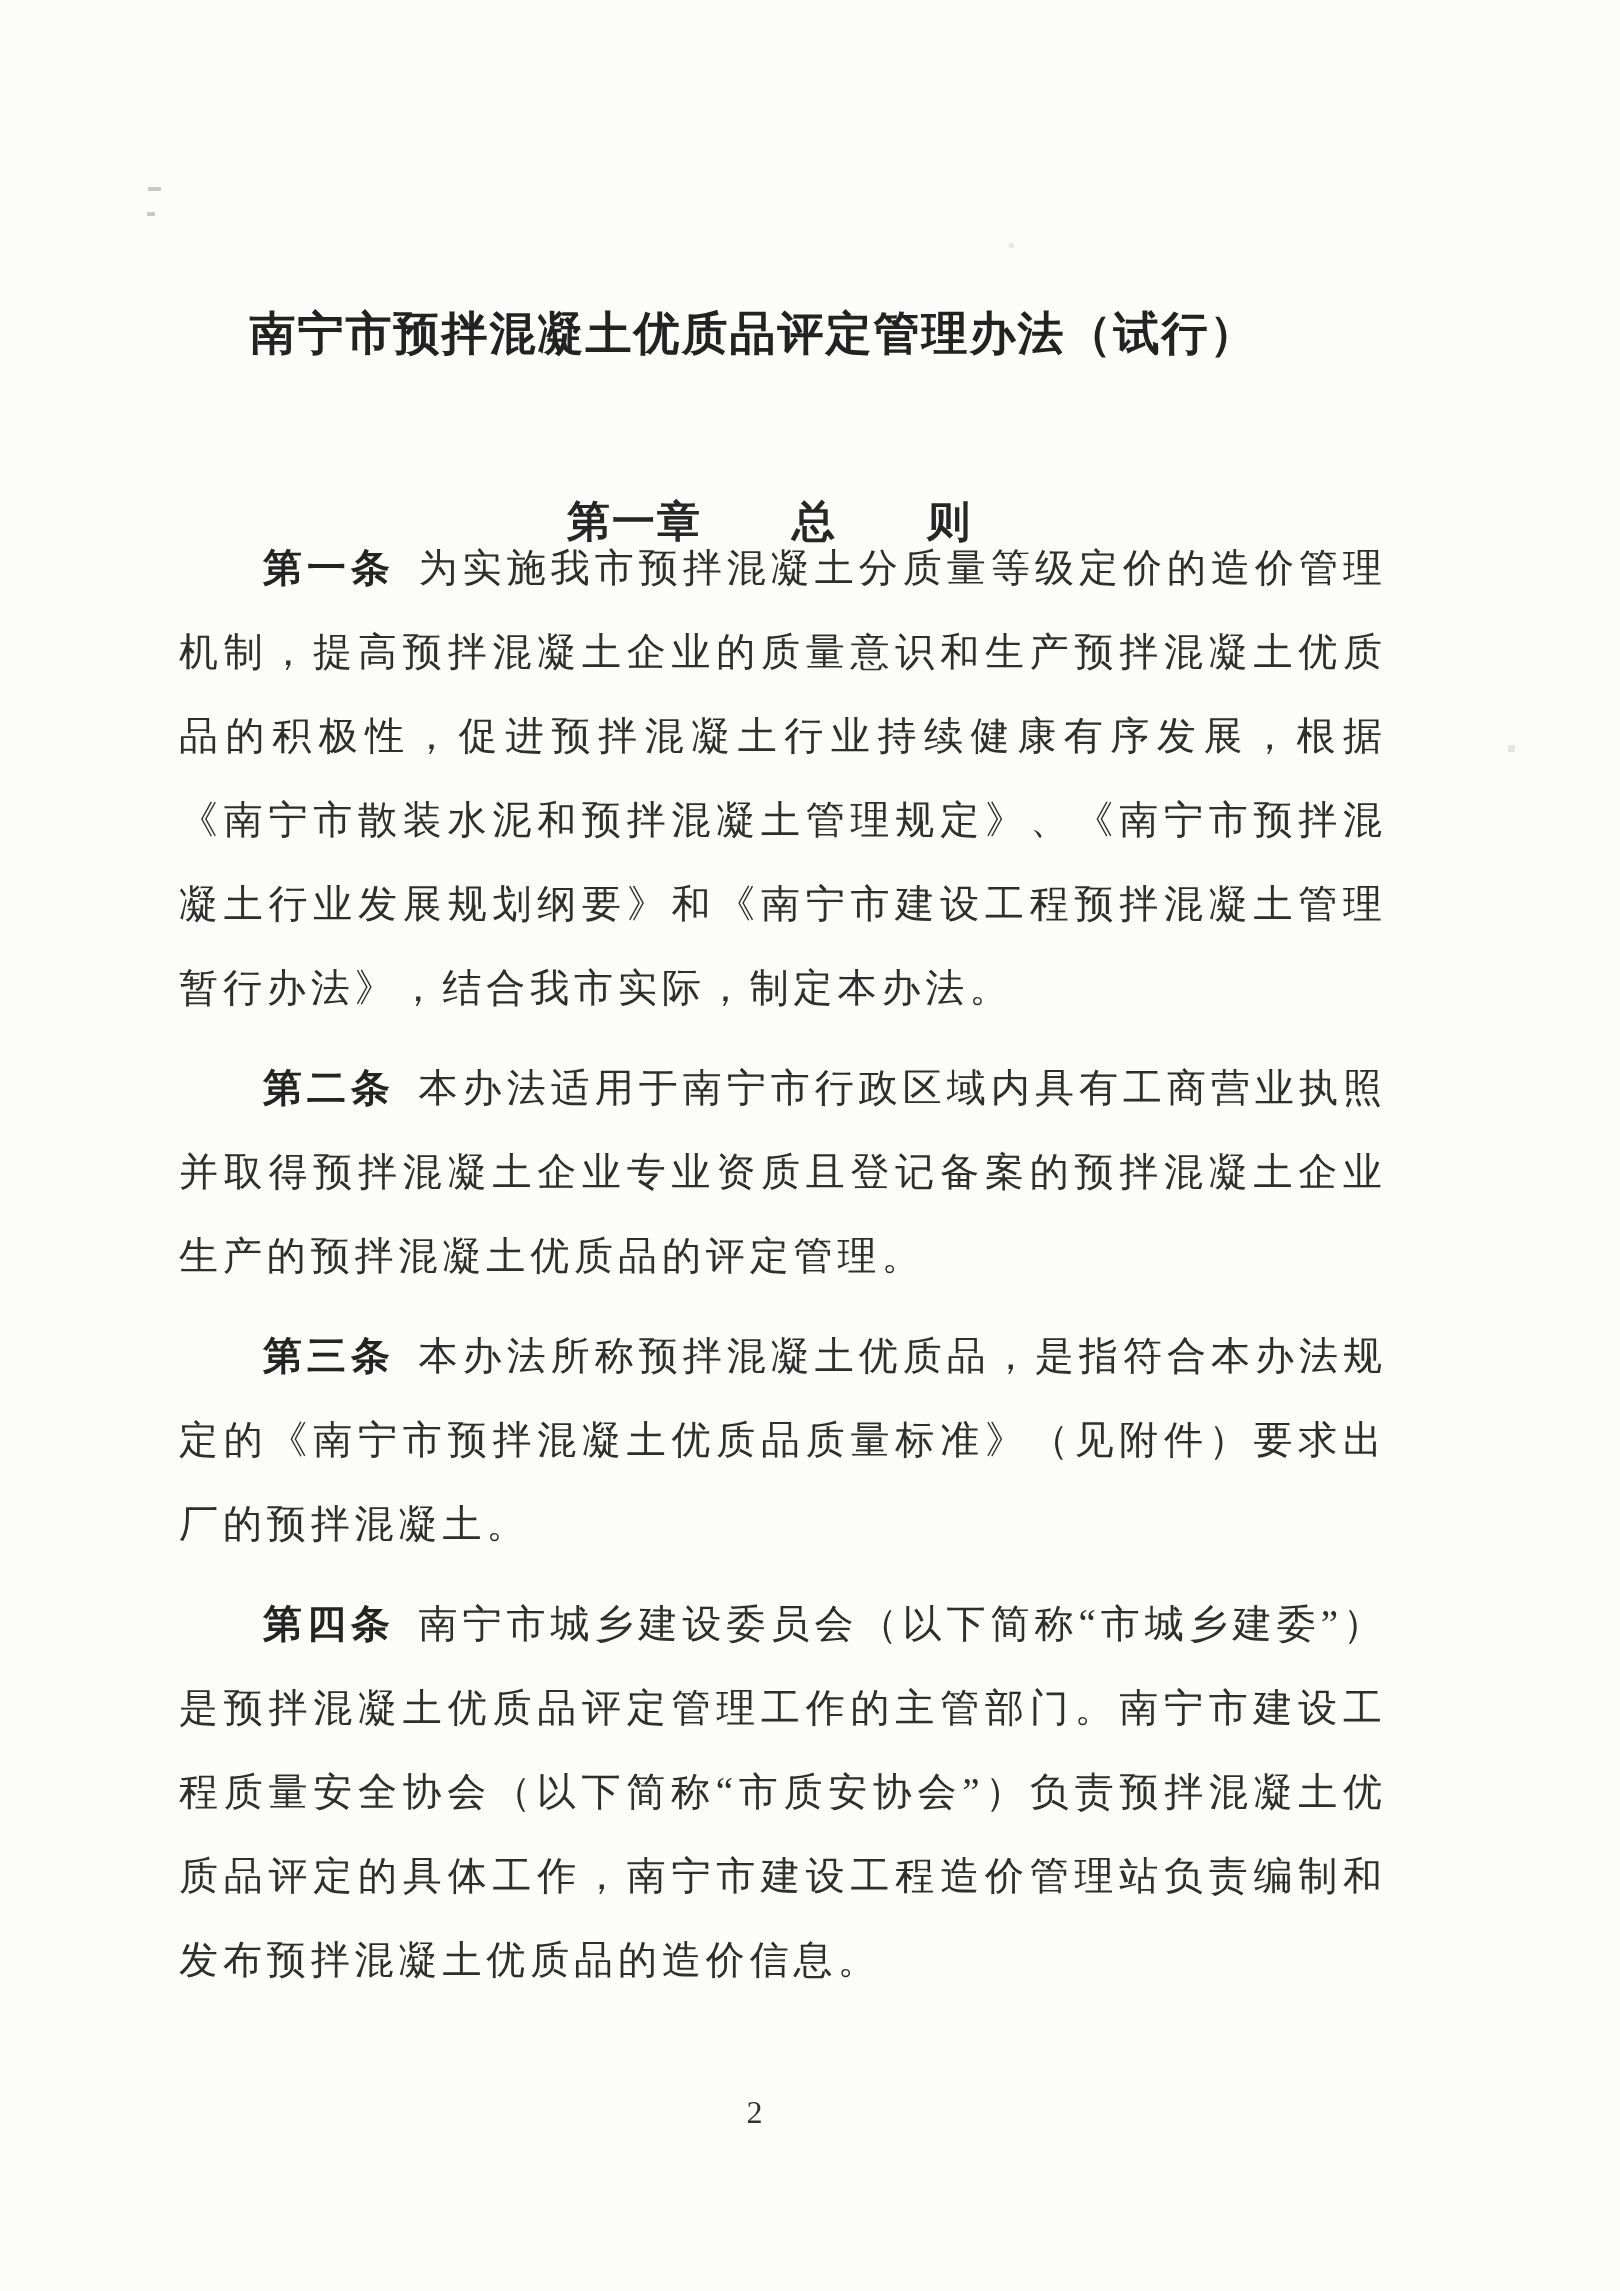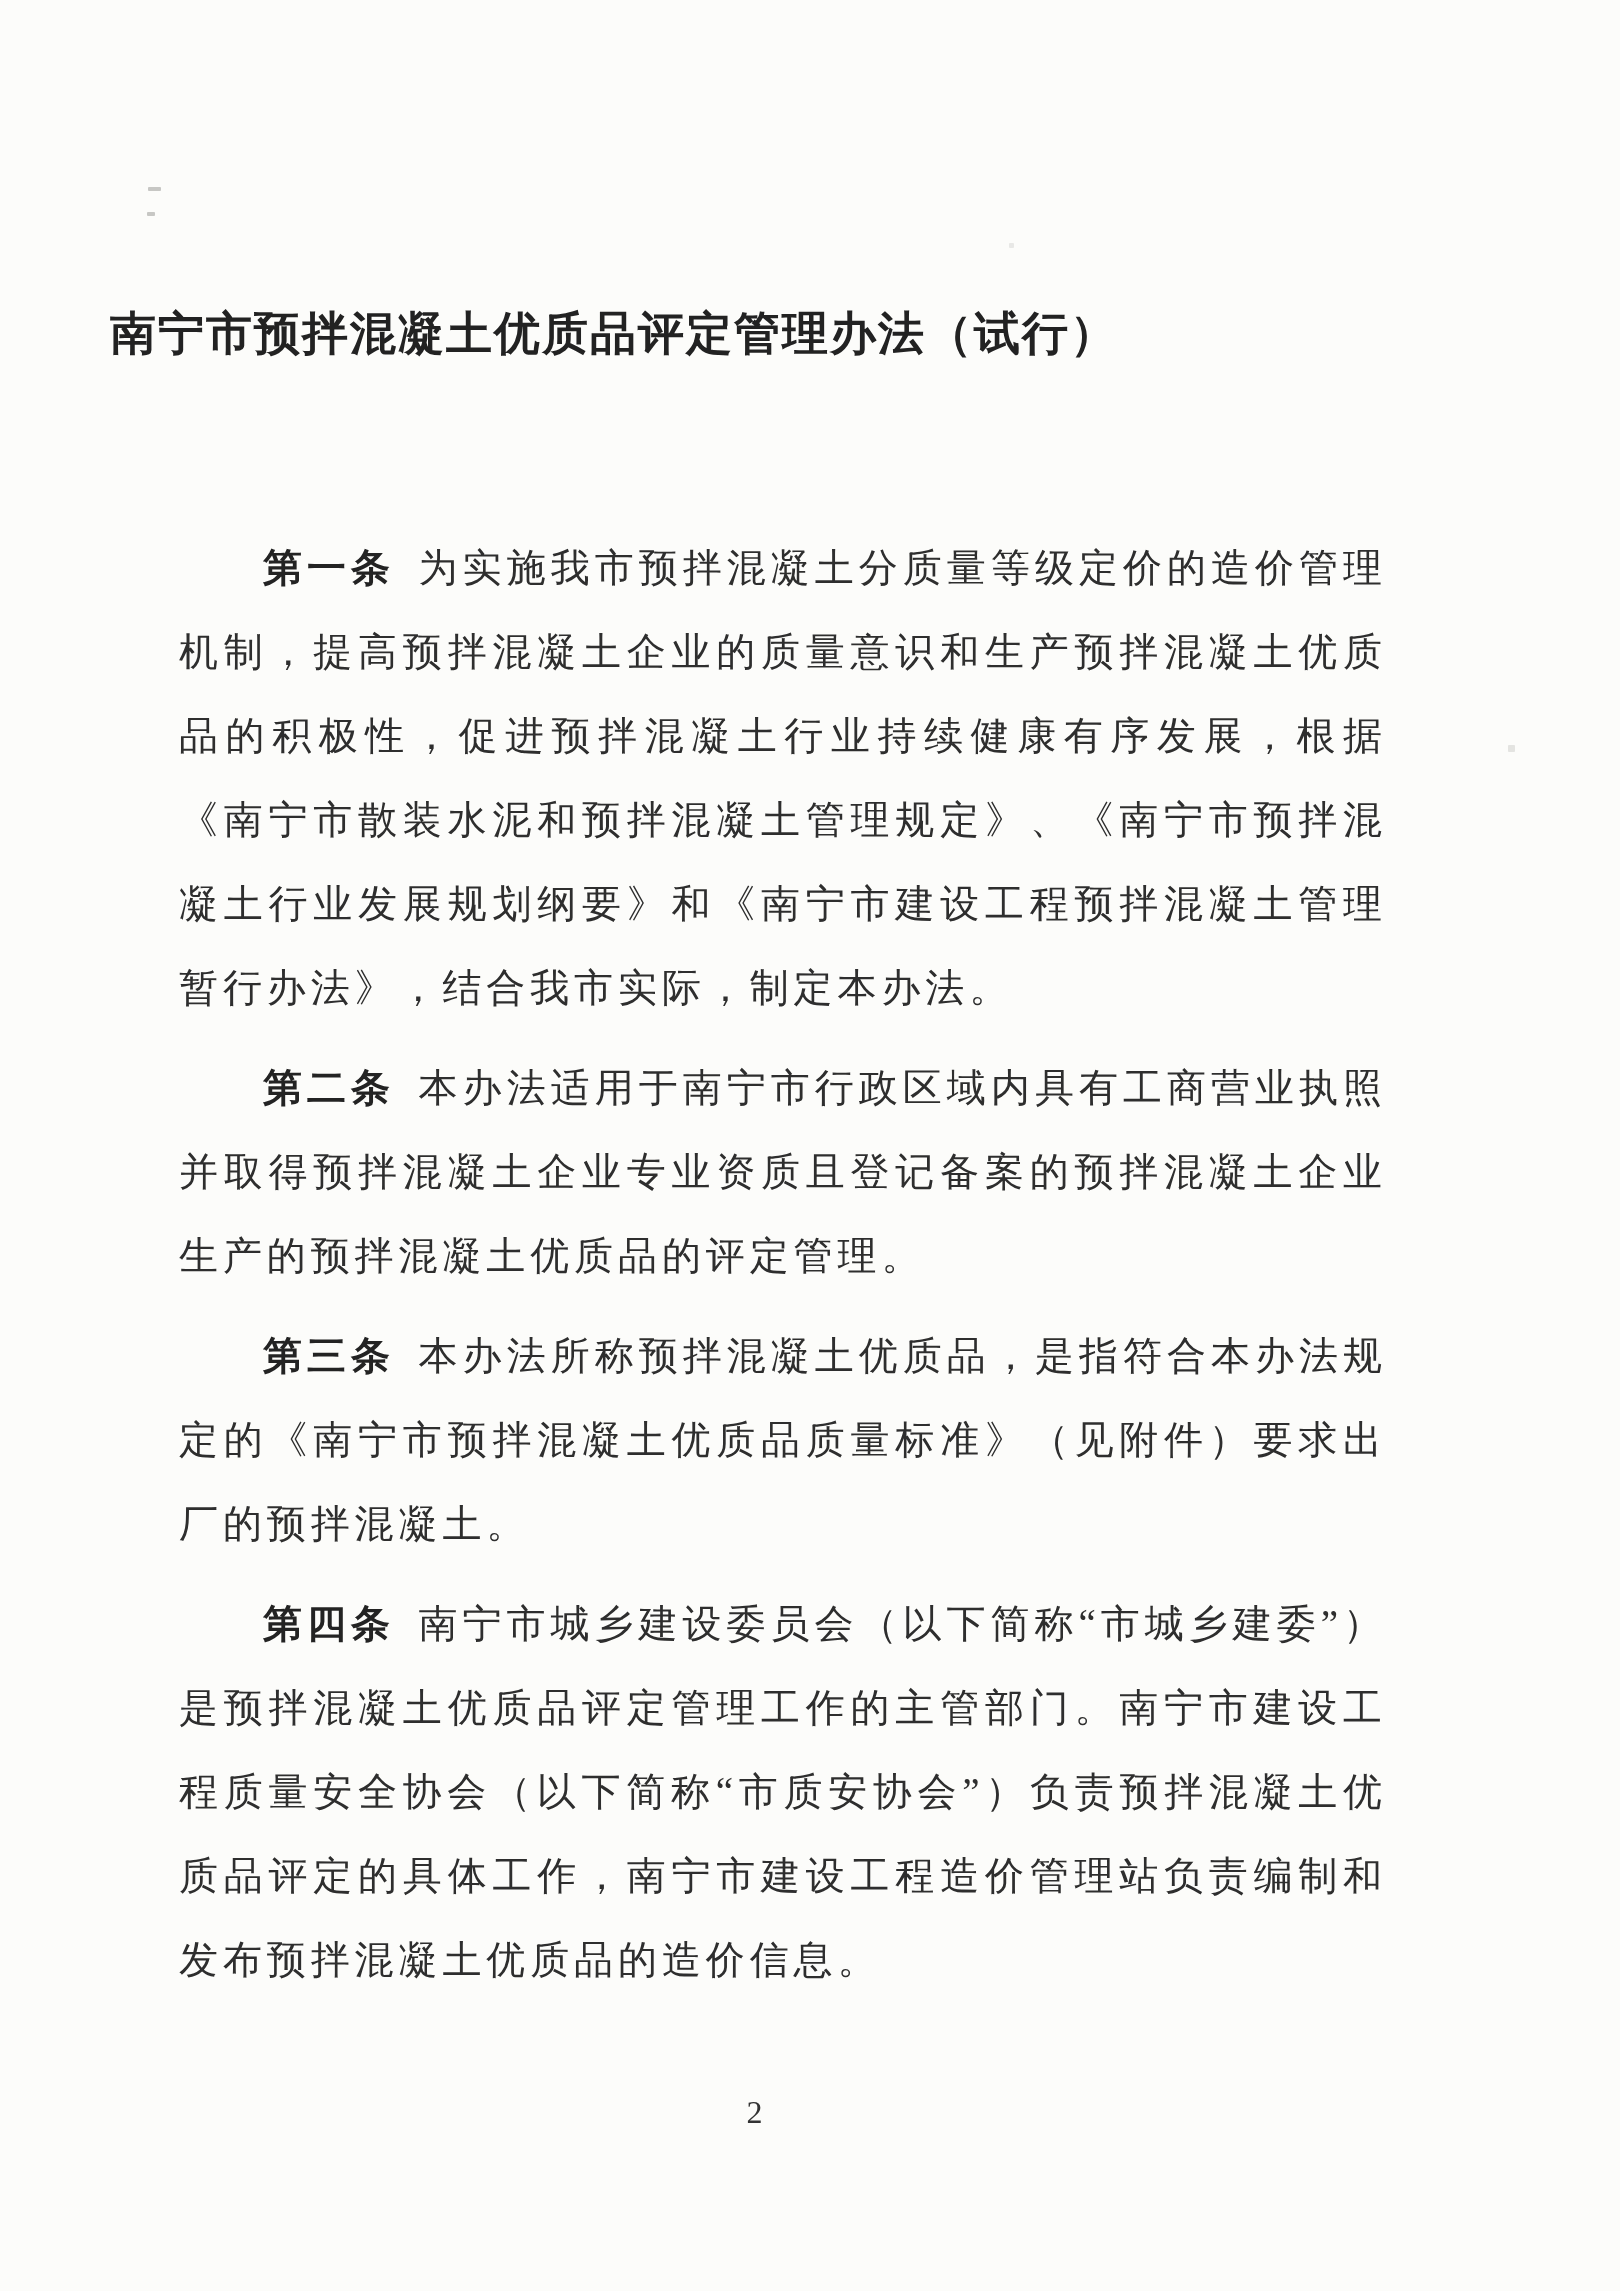--- a/index.html
+++ b/index.html
@@ -13,22 +13,23 @@
     height: 2292px;
     margin: 0 auto;
     background: #fcfcfa;
     font-family: "Liberation Serif", "DejaVu Serif", serif;
     color: #2b2b2b;
     overflow: hidden;
   }
   .doc-title {
     position: absolute;
     top: 272px;
-    left: 110px;
+    left: 92px;
     width: 1323px;
+    text-align: center;
     font-size: 46px;
     font-weight: bold;
     letter-spacing: 2px;
     color: #222;
     white-space: nowrap;
   }
   .chapter-heading {
     position: absolute;
     top: 457px;
     left: 108px;
@@ -84,20 +85,21 @@
   .speck.s3 { left: 1508px; top: 745px; width: 6.9px; height: 6.9px; opacity: 0.25; }
   .speck.s4 { left: 1009px; top: 243px; width: 4.9px; height: 4.9px; opacity: 0.2; }
 </style>
 </head>
 <body>
 
 <div class="page">
 
   <h1 class="doc-title">南宁市预拌混凝土优质品评定管理办法（试行）</h1>
 
+  <h2 class="chapter-heading">第一章　　总　　则</h2>
 
   <div class="doc-body">
 
     <p>
       <span class="art-label">第一条</span><span>为实施我市预拌混凝土分质量等级定价的造价管理机制，提高预拌混凝土企业的质量意识和生产预拌混凝土优质品的积极性，促进预拌混凝土行业持续健康有序发展，根据《南宁市散装水泥和预拌混凝土管理规定》、《南宁市预拌混凝土行业发展规划纲要》和《南宁市建设工程预拌混凝土管理暂行办法》，结合我市实际，制定本办法。</span>
     </p>
 
     <p>
       <span class="art-label">第二条</span><span>本办法适用于南宁市行政区域内具有工商营业执照并取得预拌混凝土企业专业资质且登记备案的预拌混凝土企业生产的预拌混凝土优质品的评定管理。</span>
     </p>

